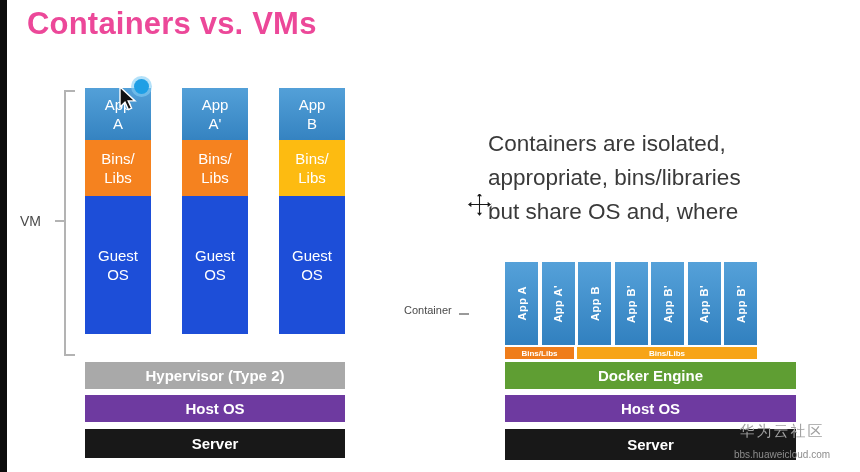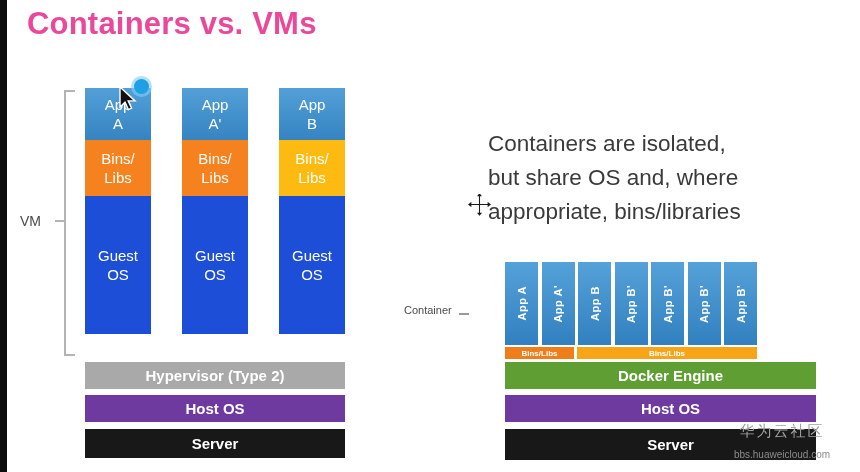--- a/index.html
+++ b/index.html
@@ -30,21 +30,21 @@
 
   
   .ct-label{position:absolute;left:404px;top:304px;font-size:11px;color:#4a4a4a;}
   .ct-tick{position:absolute;left:459px;top:313px;width:10px;height:2px;background:#9a9a9a;}
   .ct-apps{position:absolute;left:505px;top:262px;width:252px;height:83px;display:flex;justify-content:space-between;}
   .vapp{width:33px;height:83px;background:linear-gradient(180deg,#55a1d9 0%,#3180bf 100%);display:flex;align-items:center;justify-content:center;}
   .vapp span{writing-mode:vertical-rl;transform:rotate(180deg);font-size:11px;font-weight:600;color:#fff;letter-spacing:.5px;}
   .ct-bins{position:absolute;top:347px;height:12px;display:flex;align-items:center;justify-content:center;color:#fff;font-size:8px;font-weight:600;}
   .ct-bins.left{left:505px;width:69px;background:#ef7d1a;}
   .ct-bins.right{left:577px;width:180px;background:#f7a417;}
-  .ct-bar{position:absolute;left:505px;width:291px;height:27px;display:flex;align-items:center;justify-content:center;color:#fff;font-size:15px;font-weight:600;padding-left:20px;}
+  .ct-bar{position:absolute;left:505px;width:291px;height:27px;display:flex;align-items:center;justify-content:center;color:#fff;font-size:15px;font-weight:600;}
   .ct-bar.docker{top:362px;background:#5f9e33;}
   .ct-bar.hostos-r{top:395px;background:#6e3aa0;}
   .ct-bar.server-r{top:429px;height:31px;background:#181818;}
 
   
   .watermark{position:absolute;left:722px;top:422px;width:120px;text-align:center;z-index:5;}
   .watermark .wm1{font-size:15px;color:#a0a0a0;letter-spacing:2px;}
   .watermark .wm2{font-size:10px;color:#8d8d8d;margin-top:8px;}
 
   
@@ -87,22 +87,22 @@
     <div class="box guest">Guest
 OS</div>
   </div>
 
   <div class="bar hypervisor">Hypervisor (Type 2)</div>
   <div class="bar hostos-l">Host OS</div>
   <div class="bar server-l">Server</div>
 
   <div class="caption">
     <div>Containers are isolated,</div>
+    <div>appropriate, bins/libraries</div>
     <div>but share OS and, where</div>
-    <div>appropriate, bins/libraries</div>
   </div>
 
   <div class="ct-label">Container</div>
   <div class="ct-tick"></div>
 
   <div class="ct-apps">
     <div class="vapp">
         <span>App A</span>
       </div>
     <div class="vapp">

